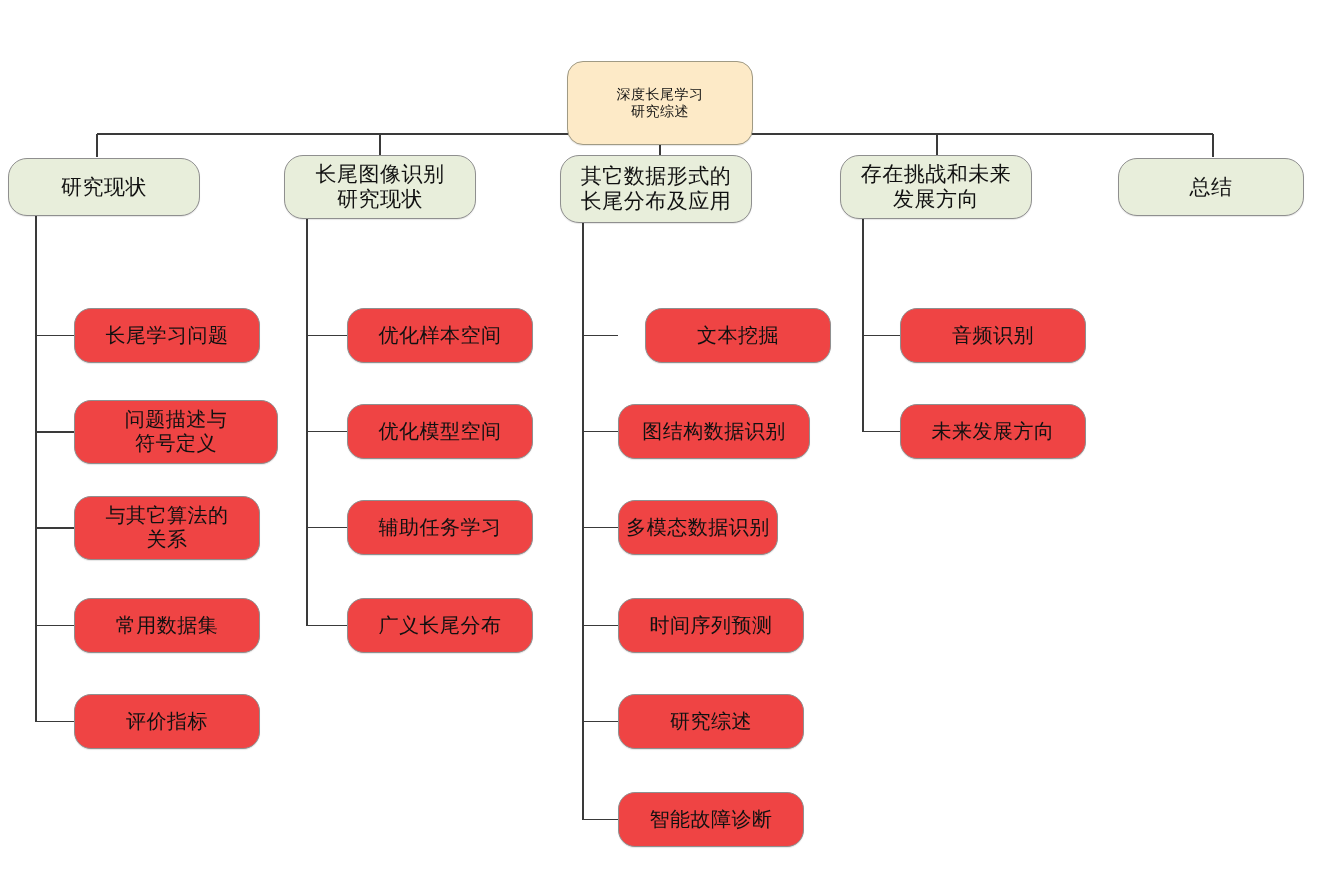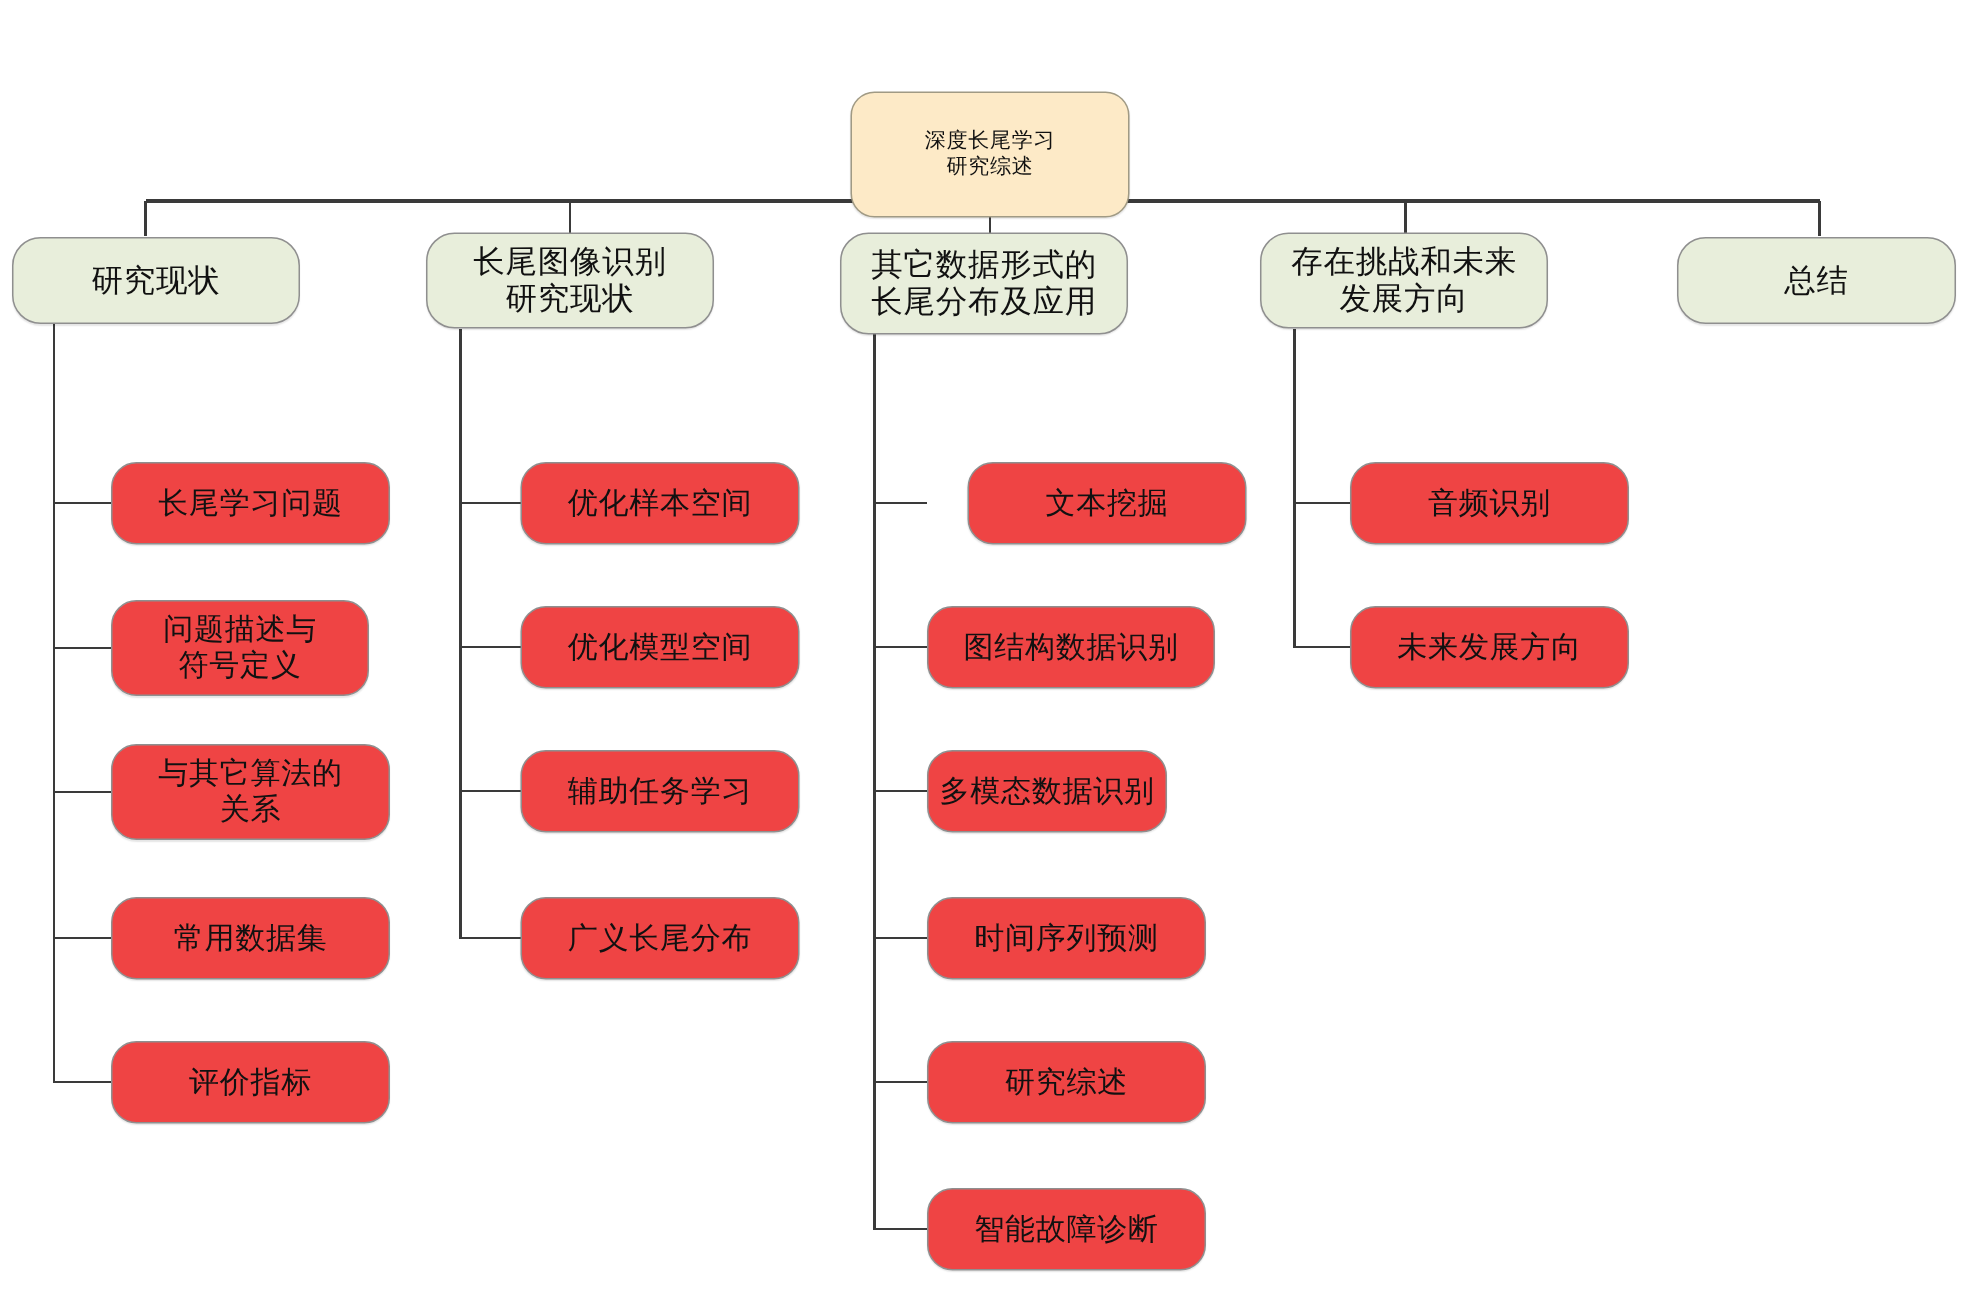--- a/index.html
+++ b/index.html
@@ -95,21 +95,21 @@
       <line x1="863" y1="219" x2="863" y2="432" stroke="#3a3a3a" stroke-width="1.6" shape-rendering="crispEdges"></line>
       <line x1="863" y1="335.5" x2="900" y2="335.5" stroke="#3a3a3a" stroke-width="1.6" shape-rendering="crispEdges"></line>
       <line x1="863" y1="431.5" x2="900" y2="431.5" stroke="#3a3a3a" stroke-width="1.6" shape-rendering="crispEdges"></line>
       <line x1="1213" y1="134" x2="1213" y2="157" stroke="#3a3a3a" stroke-width="1.6" shape-rendering="crispEdges"></line>
     </svg>
   <div id="nodes-layer">
       <div class="node level-1" style="left: 567px; top: 14px; width: 186px; height: 84px;"><span class="node-label">深度长尾学习
 研究综述</span></div>
       <div class="node level-2" style="left: 8px; top: 158px; width: 192px; height: 58px;"><span class="node-label">研究现状</span></div>
       <div class="node level-3" style="left: 74px; top: 308px; width: 186px; height: 55px;"><span class="node-label">长尾学习问题</span></div>
-      <div class="node level-3" style="left: 74px; top: 400px; width: 172px; height: 64px;"><span class="node-label">问题描述与
+      <div class="node level-3" style="left: 74px; top: 400px; width: 204px; height: 64px;"><span class="node-label">问题描述与
 符号定义</span></div>
       <div class="node level-3" style="left: 74px; top: 496px; width: 186px; height: 64px;"><span class="node-label">与其它算法的
 关系</span></div>
       <div class="node level-3" style="left: 74px; top: 598px; width: 186px; height: 55px;"><span class="node-label">常用数据集</span></div>
       <div class="node level-3" style="left: 74px; top: 694px; width: 186px; height: 55px;"><span class="node-label">评价指标</span></div>
       <div class="node level-2" style="left: 284px; top: 155px; width: 192px; height: 64px;"><span class="node-label">长尾图像识别
 研究现状</span></div>
       <div class="node level-3" style="left: 347px; top: 308px; width: 186px; height: 55px;"><span class="node-label">优化样本空间</span></div>
       <div class="node level-3" style="left: 347px; top: 404px; width: 186px; height: 55px;"><span class="node-label">优化模型空间</span></div>
       <div class="node level-3" style="left: 347px; top: 500px; width: 186px; height: 55px;"><span class="node-label">辅助任务学习</span></div>

